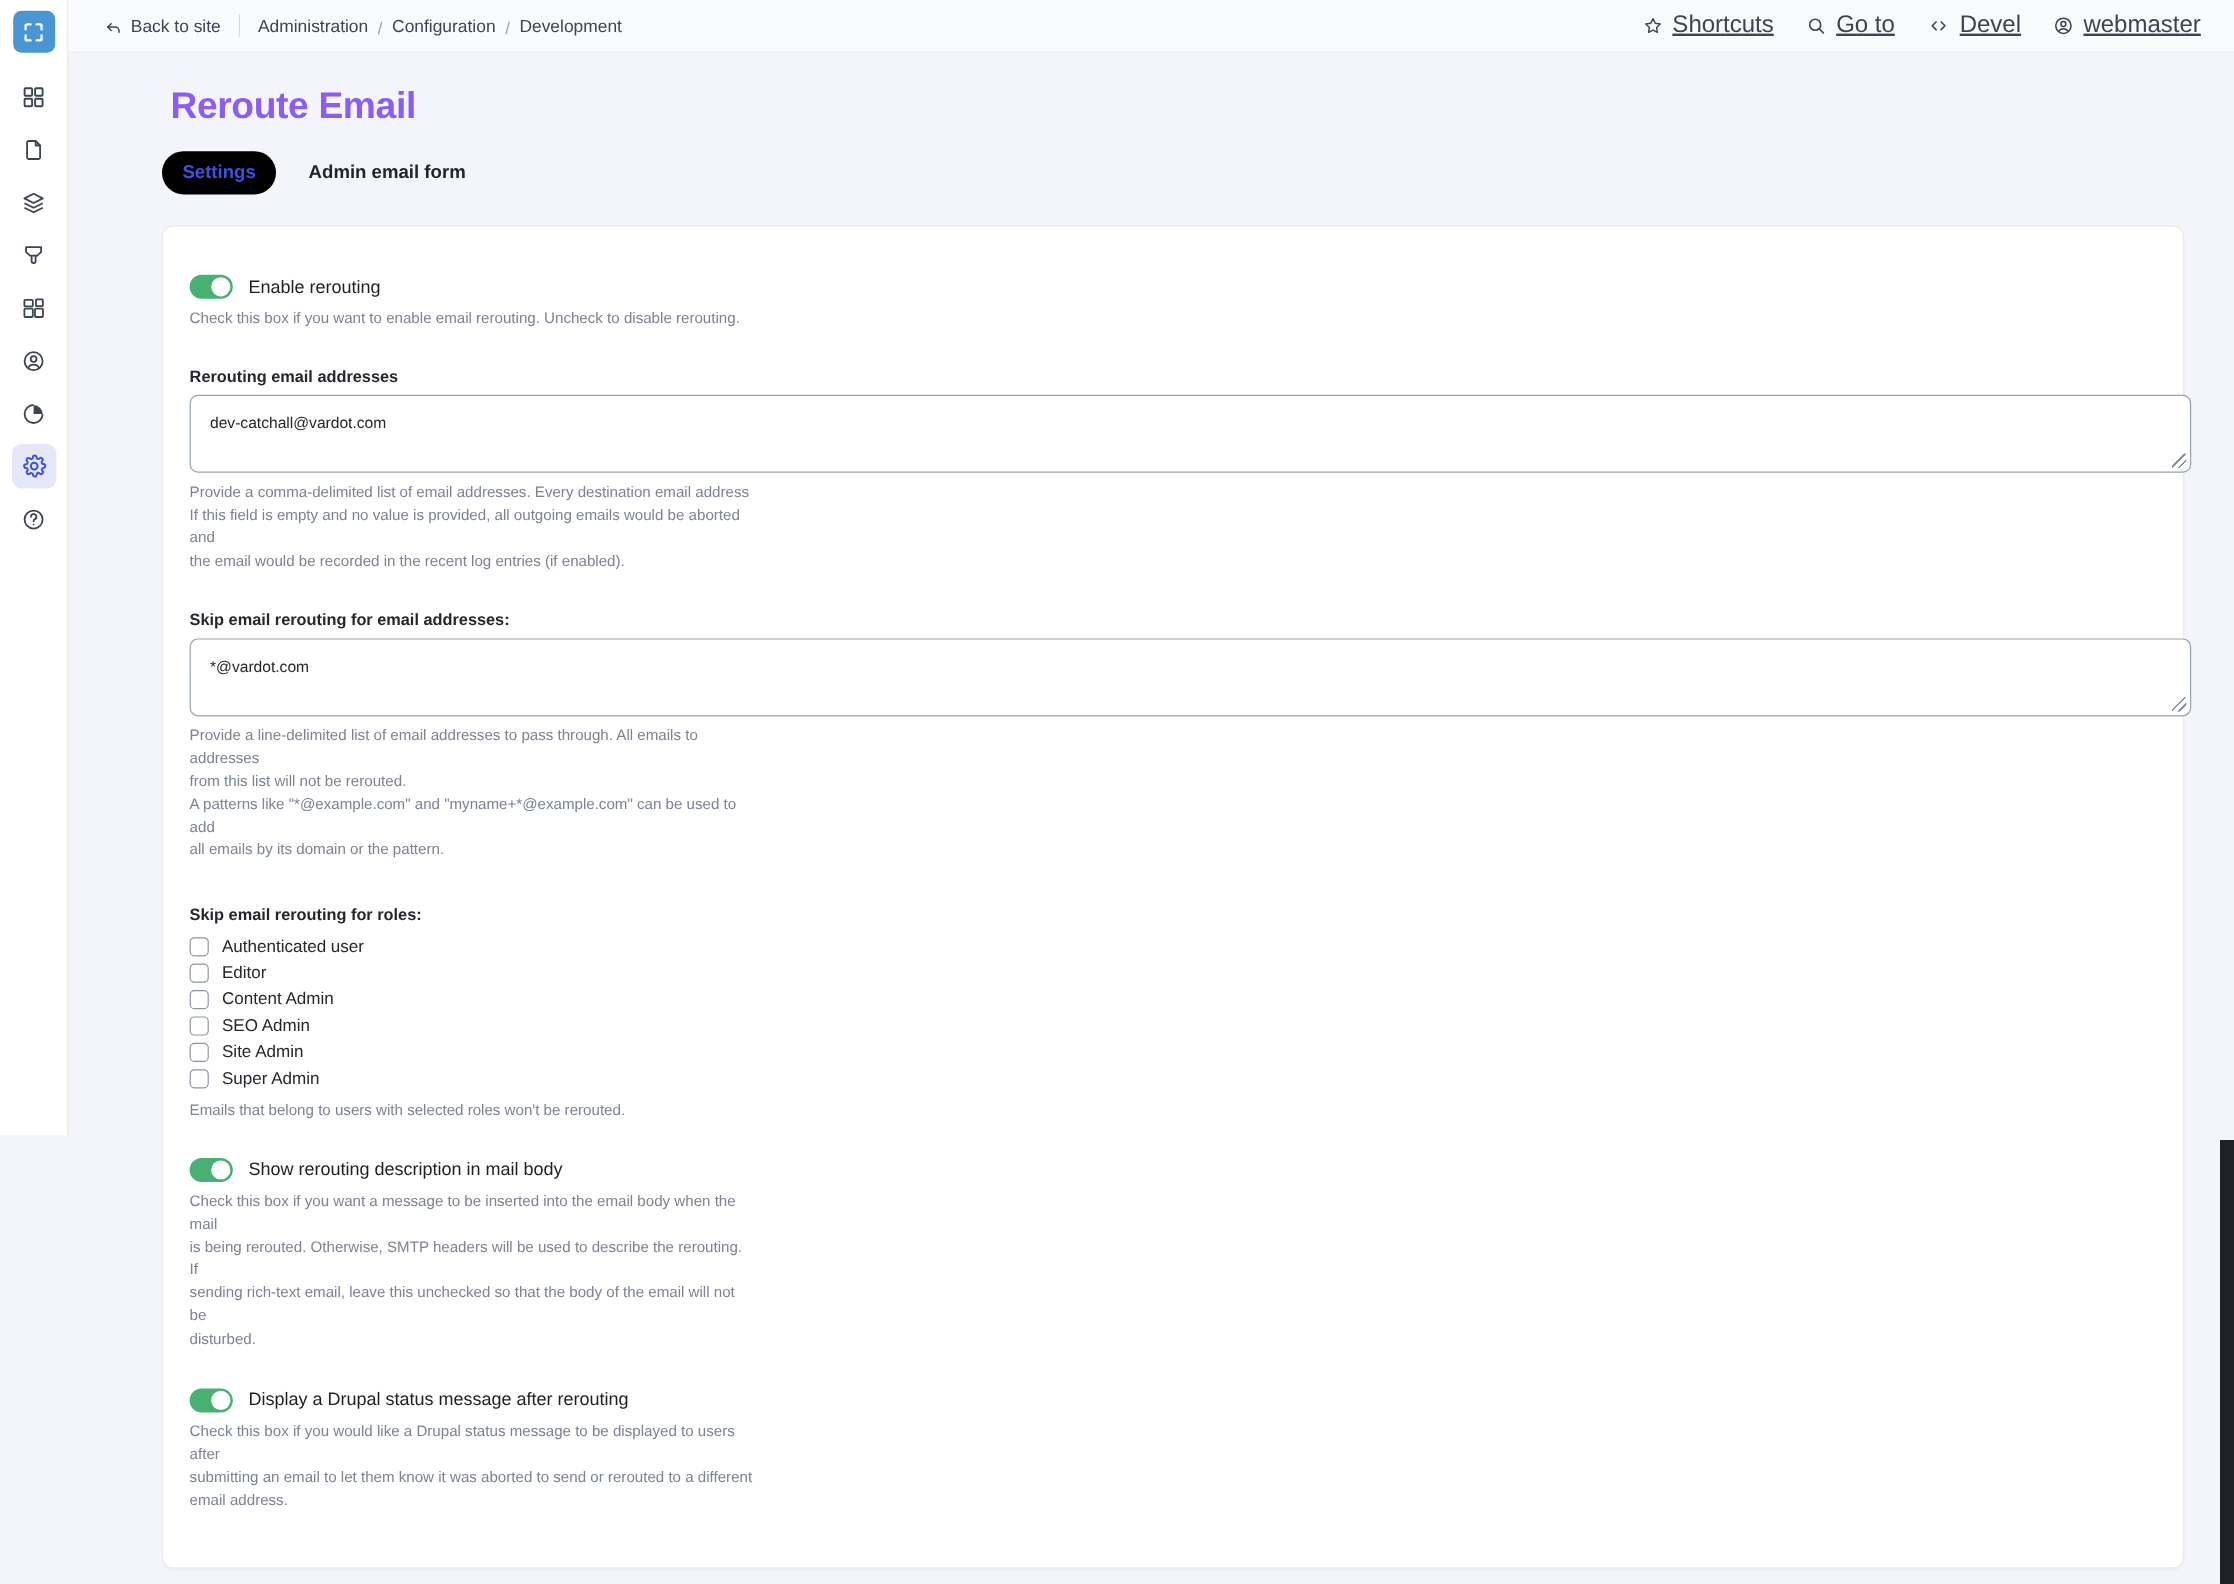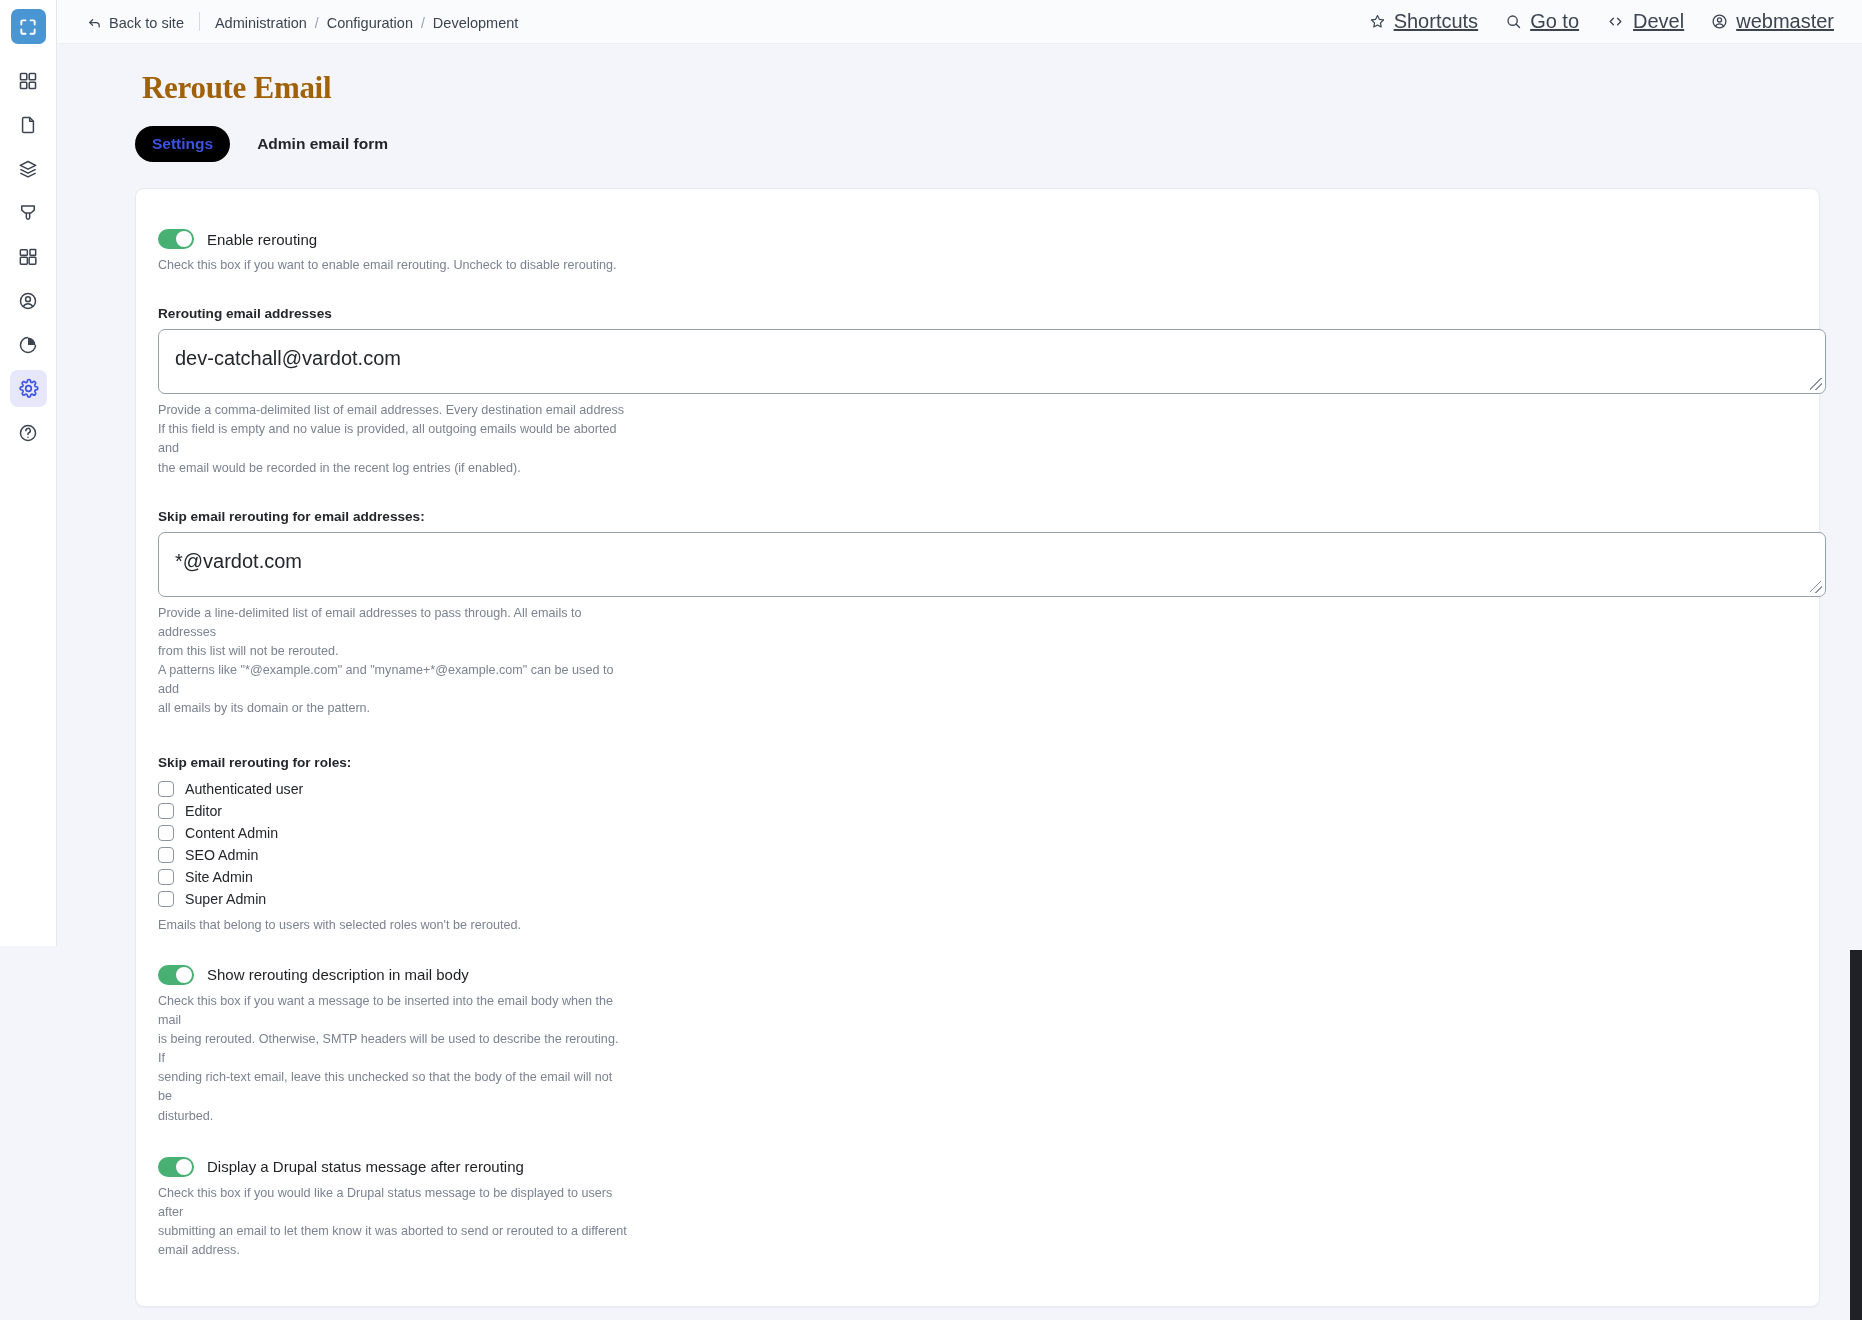--- a/index.html
+++ b/index.html
@@ -59,24 +59,23 @@
     font-size: 20px; color: #3d4451;
   }
   .tb-item { display: flex; align-items: center; gap: 8px; color: #3d4451; }
 
   
   #page {
     position: absolute; left: 57px; top: 44px; right: 0; bottom: 0;
     padding: 0 38px;
   }
   h1#title {
-    font-size: 31px; font-weight: 700; color: #a16207;
+    font-size: 31px; font-weight: 700; color: #8b5cf6;
     letter-spacing: -0.3px;
     margin: 26px 0 0 47px;
-    font-family: Liberation Serif, serif;
   }
   #tabs { display: flex; align-items: center; gap: 10px; margin: 20px 0 0 40px; }
   .tab {
     font-size: 15.5px; font-weight: 700; padding: 9px 17px;
     border-radius: 20px; color: #23252a;
   }
   .tab.active { background: #000000; color: #3b52e3; }
 
   #card {
     margin: 26px 0 0 40px; margin-right: 4px;
@@ -108,21 +107,21 @@
   
   .field { margin-top: 31px; }
   .field-label {
     font-size: 13.6px; font-weight: 700; color: #24262b; margin-bottom: 8px;
   }
   .ta {
     width: 1668px; min-height: 65px;
     border: 1px solid #97a0ad; border-radius: 7px;
     background: #fff; padding: 14px 14px 14px 16px;
     font-family: "Liberation Sans", sans-serif;
-    font-size: 20px; color: #24262b; line-height: 1.4;
+    font-size: 13px; color: #24262b; line-height: 1.4;
     position: relative;
   }
   .ta .grip {
     position: absolute; right: 3px; bottom: 3px;
     width: 12px; height: 12px;
     background:
       linear-gradient(135deg, transparent 0 42%, #8b93a1 42% 50%, transparent 50% 68%),
       linear-gradient(135deg, transparent 0 68%, #8b93a1 68% 76%, transparent 76%);
   }
 

